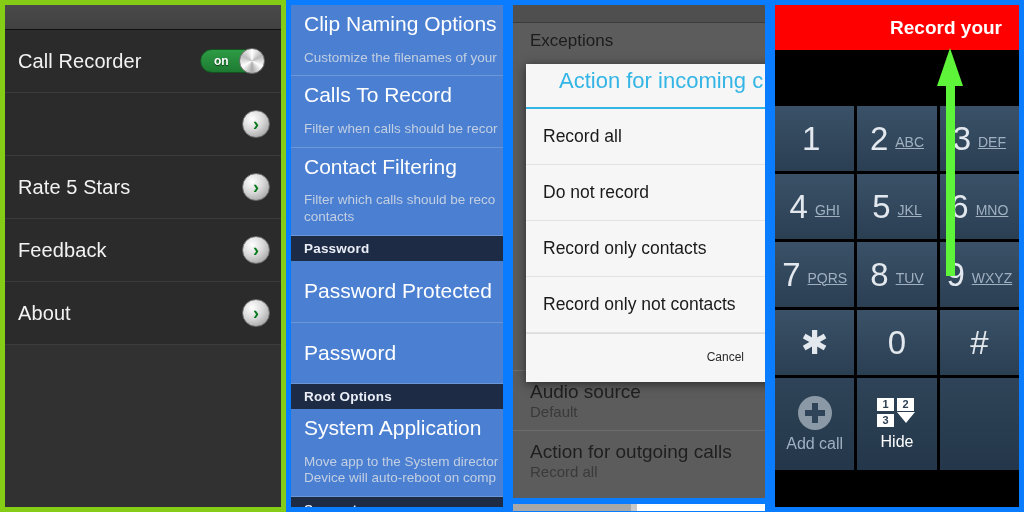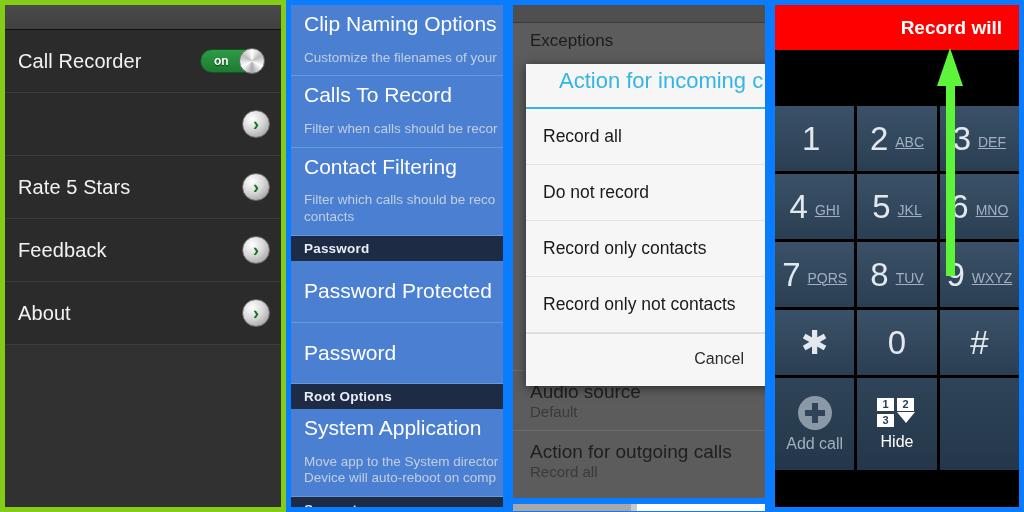--- a/index.html
+++ b/index.html
@@ -96,21 +96,21 @@
     color:#33b5e5; font-size:22px; padding:4px 0 13px 17px;
     white-space:nowrap; overflow:hidden;margin-left:16px;
   }
   .dialog-rule { height:2px; background:#33b5e5; }
   .dialog-item {
     color:#1a1a1a; font-size:17.5px; padding:17px 0 17px 17px;
     border-bottom:1px solid #e2e2e2; white-space:nowrap;
   }
   .dialog-item:last-of-type { border-bottom:none; }
   .dialog-cancel {
-    color:#2a2a2a; font-size:16px; text-align:right;
+    color:#2a2a2a; font-size:12px; text-align:right;
     padding:16px 34px 18px 0; border-top:1px solid #dcdcdc;
   }
   .p3-under {
     position:absolute; left:0; width:252px;
     color:#2a2a2a;
   }
   .p3-under-row { padding-left:17px; border-top:1px solid #6d6d6d; }
   .p3-u-title { font-size:19px; color:#1f1f1f; padding-top:10px; }
   .p3-u-sub   { font-size:15px; color:#3a3a3a; padding-bottom:10px; }
   .p3-scrollbar {
@@ -291,21 +291,21 @@
     <div class="p3-scrollbar">
       <div class="track"></div>
       <div class="thumb"></div>
       <div class="rest"></div>
     </div>
   </div>
 
   <div class="panel" id="panel4">
     <div class="inner">
       <div class="p4-banner">
-        <span>Record will</span>
+        <span>Record your</span>
       </div>
       <div class="p4-black"></div>
 
       <div class="keypad">
         <div class="key">
           <span class="digit">1</span>
           <span class="letters"></span>
         </div>
         <div class="key">
           <span class="digit">2</span>

